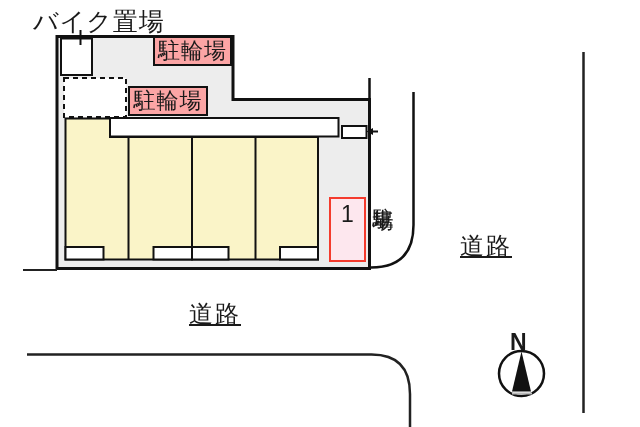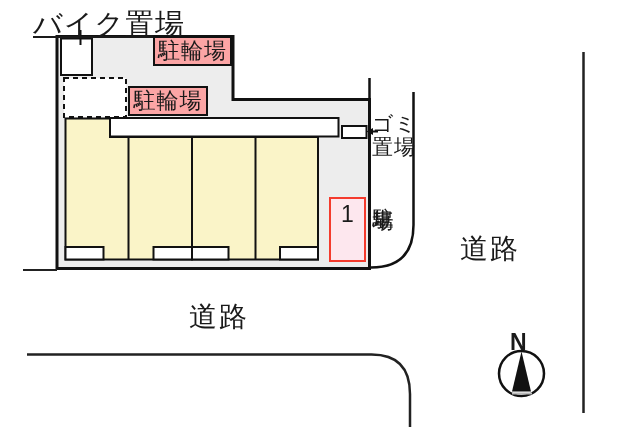--- a/index.html
+++ b/index.html
@@ -1,28 +1,28 @@
 <!DOCTYPE html>
 <html><head>
 <meta charset="utf-8">
 <style>
   html,body{margin:0;padding:0;background:#fff;}
   body{width:640px;height:427px;position:relative;overflow:hidden;
        font-family:"Liberation Sans", sans-serif;color:#1a1a1a;}
   .stage{position:absolute;left:0;top:0;width:640px;height:427px;}
   svg.layer{position:absolute;left:0;top:0;}
   .lbl{position:absolute;white-space:nowrap;color:#1a1a1a;}
-  .lbl-title{font-size:29px;letter-spacing:1px;text-decoration:underline;}
+  .lbl-title{font-size:25px;letter-spacing:1px;}
   .lbl-box{background:#fca5a5;border:2.5px solid #111;display:flex;
            align-items:center;justify-content:center;font-size:22px;
            box-sizing:border-box;letter-spacing:1px;}
   .lbl-gomi{font-size:21px;line-height:23px;letter-spacing:1px;}
   .lbl-vert{writing-mode:vertical-rl;text-orientation:upright;
             font-size:21px;letter-spacing:2px;line-height:24px;}
-  .lbl-road{font-size:28px;letter-spacing:2px;}
+  .lbl-road{font-size:24px;letter-spacing:2px;text-decoration:underline;}
   .lbl-n{font-size:23px;font-weight:bold;}
   .spot{position:absolute;left:329px;top:197px;width:37px;height:65px;
         background:#fde7ee;border:2.5px solid #f43b2d;box-sizing:border-box;
         text-align:center;}
   .spot .num{font-size:23px;line-height:26px;display:block;margin-top:2px;}
 </style>
 </head>
 <body>
 
 <div class="stage">
@@ -68,21 +68,20 @@
     <line x1="512" y1="393.5" x2="532" y2="393.5" stroke="#bbb" stroke-width="2"></line>
     <polygon points="521.5,351.5 531,391.5 512,391.5" fill="#111"></polygon>
   </svg>
 
   <div class="lbl lbl-title" style="left:33px;top:5px;">バイク置場</div>
 
   <div class="lbl lbl-box" style="left:153px;top:36px;width:79px;height:30px;">駐輪場</div>
 
   <div class="lbl lbl-box" style="left:128px;top:86px;width:80px;height:30px;">駐輪場</div>
 
-  <div class="lbl lbl-gomi" style="left:372px;top:112px;"><span>ゴミ</span><br><span>置場</span></div>
 
   <div class="lbl lbl-vert" style="left:371px;top:190px;height:78px;">駐車場</div>
 
   <div class="spot">
     <span class="num">1</span>
   </div>
 
   <div class="lbl lbl-road" style="left:189px;top:298px;">道路</div>
 
   <div class="lbl lbl-road" style="left:460px;top:230px;">道路</div>

